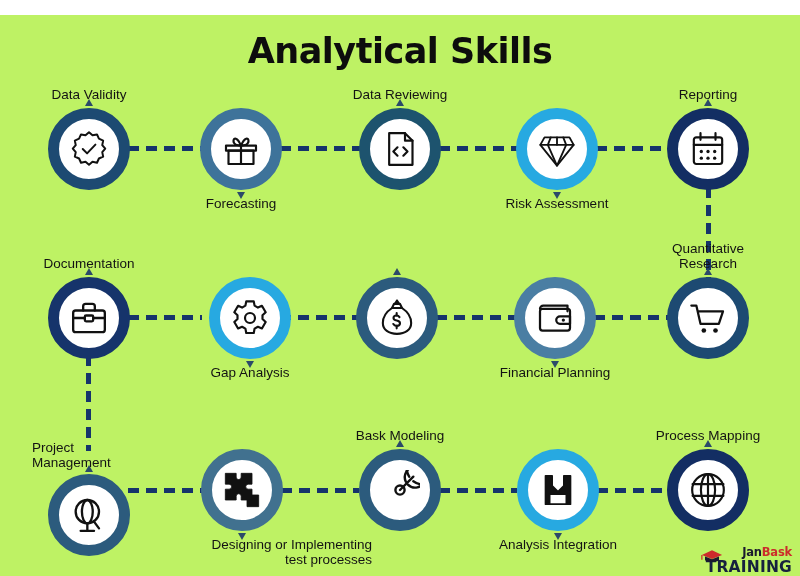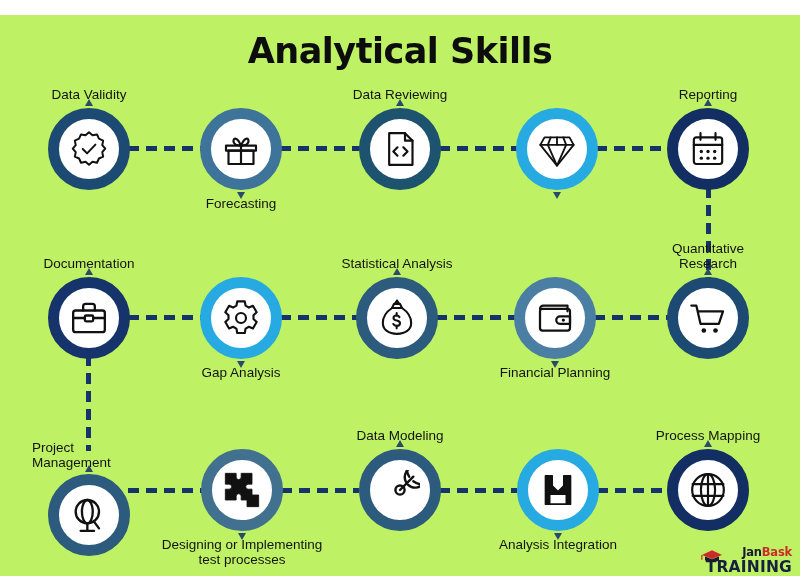--- a/index.html
+++ b/index.html
@@ -219,20 +219,21 @@
       <span>
         <svg viewBox="0 0 48 48" fill="none" stroke="#111" stroke-width="2.2" stroke-linecap="round" stroke-linejoin="round">
           <path d="M9 10h30l5 9-20 25L4 19z"></path>
           <path d="M4 19h40"></path>
           <path d="M16.5 10L13 19l11 25 11-25-3.5-9"></path>
           <path d="M24 10v9"></path>
         </svg>
       </span>
     </div>
     <div class="tick down"></div>
+    <div class="label below">Risk Assessment</div>
   </div>
 
   <div class="node" style="left:667px; top:93px;">
     <div class="ring" style="border-color:#132e63;">
       <span>
         <svg viewBox="0 0 48 48" fill="none" stroke="#111" stroke-width="2.6" stroke-linecap="round" stroke-linejoin="round">
           <rect x="7" y="10" width="34" height="32" rx="3"></rect>
           <path d="M7 19h34"></path>
           <path d="M15 5v8M33 5v8"></path>
           <g fill="#111" stroke="none">
@@ -258,21 +259,21 @@
           <path d="M17 15v-5a3 3 0 013-3h8a3 3 0 013 3v5"></path>
           <path d="M5 24h38"></path>
           <rect x="19" y="21" width="10" height="7" rx="1.5" fill="#fff"></rect>
         </svg>
       </span>
     </div>
     <div class="tick up"></div>
     <div class="label above">Documentation</div>
   </div>
 
-  <div class="node" style="left:200px; top:262px;">
+  <div class="node" style="left:209px; top:262px;">
     <div class="ring" style="border-color:#27a9e1;">
       <span>
         <svg viewBox="0 0 48 48" fill="none" stroke="#111" stroke-width="2.6" stroke-linecap="round" stroke-linejoin="round">
           <path d="M19.5 4h9l1 5.2 4 2.3 4.8-2.1 4.5 7.8-3.8 3.6v4.4l3.8 3.6-4.5 7.8-4.8-2.1-4 2.3-1 5.2h-9l-1-5.2-4-2.3-4.8 2.1-4.5-7.8 3.8-3.6v-4.4L5.2 17.2 9.7 9.4l4.8 2.1 4-2.3z"></path>
           <circle cx="24" cy="24" r="6"></circle>
         </svg>
       </span>
     </div>
     <div class="tick down"></div>
     <div class="label below">Gap Analysis</div>
@@ -284,21 +285,20 @@
         <svg viewBox="0 0 48 48" fill="none" stroke="#111" stroke-width="2.5" stroke-linecap="round" stroke-linejoin="round">
           <path d="M18 12h12l-2.5-5H20.5z"></path>
           <path d="M24 3l2.5 4M24 3l-2.5 4"></path>
           <path d="M18 12c-6 4-11 11-11 18 0 8 7 13 17 13s17-5 17-13c0-7-5-14-11-18z"></path>
           <path d="M27 23c-.8-1.3-2.2-2-3.6-2-2 0-3.6 1.2-3.6 3s1.6 2.6 3.8 3c2.3.4 4 1.3 4 3.2 0 2-1.8 3.2-4 3.2-1.7 0-3.2-.8-4-2.2"></path>
           <path d="M23.6 18v3M23.6 33.4v3"></path>
         </svg>
       </span>
     </div>
     <div class="tick up"></div>
-    <div class="label above">Statistical Analysis</div>
   </div>
 
   <div class="node" style="left:514px; top:262px;">
     <div class="ring" style="border-color:#4a7ea3;">
       <span>
         <svg viewBox="0 0 48 48" fill="none" stroke="#111" stroke-width="2.7" stroke-linecap="round" stroke-linejoin="round">
           <path d="M6 13a4 4 0 014-4h29v7"></path>
           <rect x="6" y="13" width="36" height="26" rx="3"></rect>
           <path d="M30 22h12v9H30a4.5 4.5 0 010-9z"></path>
           <circle cx="34" cy="26.5" r="2" fill="#111" stroke="none"></circle>
@@ -344,37 +344,37 @@
   <div class="node" style="left:201px; top:434px;">
     <div class="ring" style="border-color:#41718f;">
       <span>
         <svg viewBox="0 0 48 48" fill="#111" stroke="#111" stroke-width="1" stroke-linejoin="round">
           <path d="M4 4h13v4.5a3 3 0 106 0V4h13v13h-4.5a3 3 0 100 6H36v13H23v-4.5a3 3 0 10-6 0V36H4V23h4.5a3 3 0 100-6H4z"></path>
           <path d="M36 30h8v14H30v-8h6z" fill="#111"></path>
         </svg>
       </span>
     </div>
     <div class="tick down"></div>
-    <div class="label below" style="width:260px; left:-89px;">Designing or Implementing
+    <div class="label below" style="width:260px; left:-89px;text-align:right;">Designing or Implementing
 test processes</div>
   </div>
 
   <div class="node" style="left:359px; top:434px;">
     <div class="ring" style="border-color:#2c5b7d;">
       <span>
         <svg viewBox="0 0 48 48" fill="none" stroke="#111" stroke-width="2.9" stroke-linecap="round" stroke-linejoin="round">
           <path d="M40 13.5A19 19 0 1035 8"></path>
           <path d="M33.5 17.5A12.5 12.5 0 1031 14"></path>
           <circle cx="24" cy="24" r="5.5"></circle>
           <path d="M24 24L40 8"></path>
         </svg>
       </span>
     </div>
     <div class="tick up"></div>
-    <div class="label above">Data Modeling</div>
+    <div class="label above">Bask Modeling</div>
   </div>
 
   <div class="node" style="left:517px; top:434px;">
     <div class="ring" style="border-color:#27a9e1;">
       <span>
         <svg viewBox="0 0 48 48" fill="#111" stroke="#111" stroke-width="2" stroke-linejoin="round">
           <path d="M9 7h8v12l7 7 7-7V7h8v34H9z"></path>
           <path d="M14 29h20v12H14z" fill="#fff"></path>
         </svg>
       </span>

